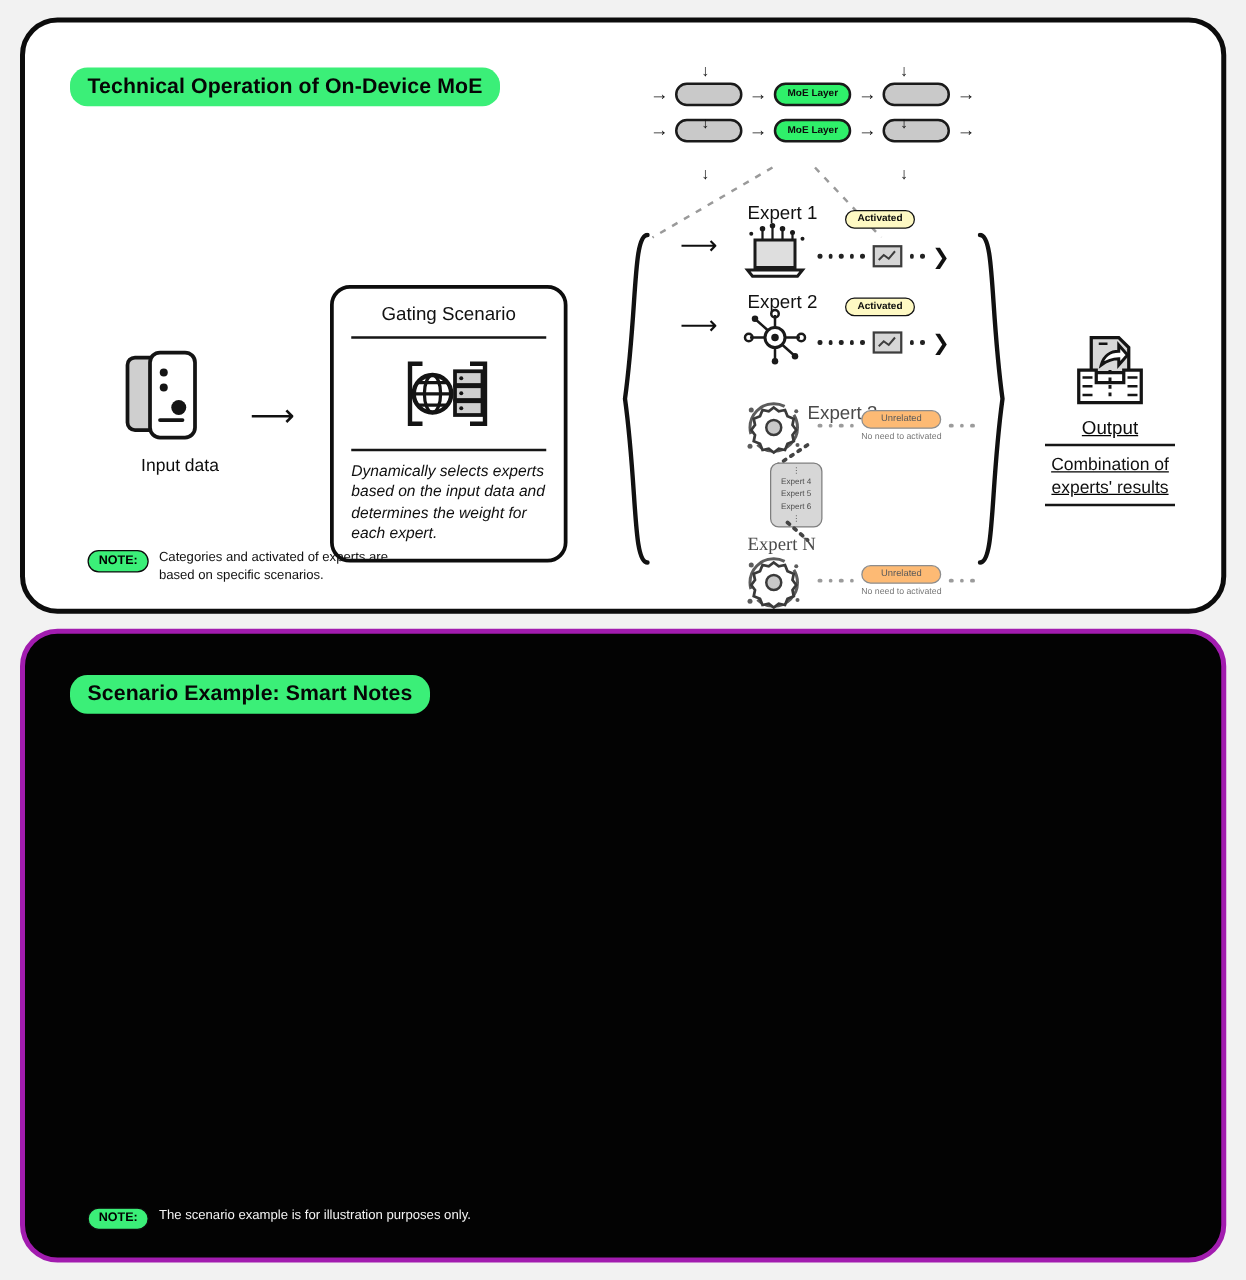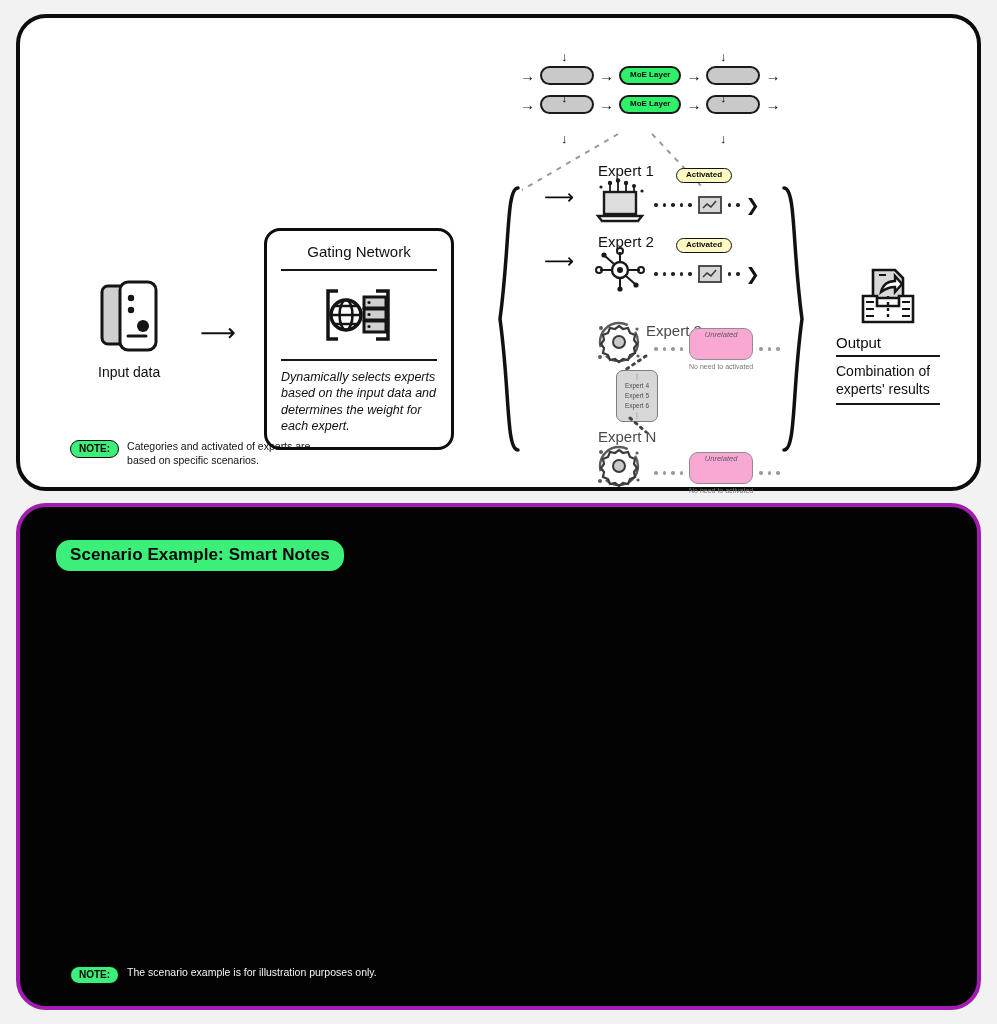--- a/index.html
+++ b/index.html
@@ -63,21 +63,21 @@
     border-radius: 11px;
   }
   .pill-moe {
     background: #2ff06a; border: 2px solid #1a1a1a; border-radius: 11px;
     font-size: 8px; font-weight: bold; color: #0b0b0b;
     padding: 3px 9px 4px; white-space: nowrap; line-height: 1;
   }
   .varrow { position: absolute; font-size: 13px; color: #111; line-height: 1; }
 
   
-  .input-block { position: absolute; left: 78px; top: 262px; text-align: left; width: 92px; }
+  .input-block { position: absolute; left: 78px; top: 262px; text-align: center; width: 92px; }
   .input-label { font-size: 14px; color: #0d0d0d; margin-top: 10px; white-space: nowrap; }
   .big-arrow { position: absolute; left: 180px; top: 300px; font-size: 25px; color: #111; }
 
   
   .gating-card {
     position: absolute; left: 244px; top: 210px; width: 190px; height: 222px;
     background: #fff; border: 3px solid #0d0d0d; border-radius: 16px;
     padding: 12px 14px; display: flex; flex-direction: column;
   }
   .gating-title { text-align: center; font-size: 15px; color: #111; padding-bottom: 9px; }
@@ -89,47 +89,48 @@
   .exp-name.dim { color: #4a4a4a; }
   .dots { display: flex; align-items: center; gap: 5px; }
   .dot { width: 3.5px; height: 3.5px; border-radius: 50%; background: #222; }
   .dot.dim { background: #9b9b9b; }
   .badge-act {
     background: #fef9c3; border: 1.5px solid #121212; border-radius: 9px;
     font-size: 8px; font-weight: bold; color: #0b0b0b; padding: 2px 9px 3px;
     white-space: nowrap; line-height: 1;
   }
   .badge-unrel {
-    background: #f9a8d4; border: 1.5px solid #8d8d8d; border-radius: 9px;
-    font-size: 7.5px; color: #5a5a5a; padding: 2px 9px 20px; white-space: nowrap; line-height: 1; font-style: italic;
+    background: #fdba74; border: 1.5px solid #8d8d8d; border-radius: 9px;
+    font-size: 7.5px; color: #5a5a5a; padding: 2px 9px 3px; white-space: nowrap; line-height: 1;
   }
   .unrel-sub { font-size: 7px; color: #777; text-align: center; margin-top: 3px; white-space: nowrap; }
   .chev { font-size: 17px; color: #111; }
   .stack-box {
     position: absolute; left: 596px; top: 352px; width: 42px; height: 52px;
     background: #d7d7d7; border: 1.5px solid #7e7e7e; border-radius: 7px;
     font-size: 6.5px; color: #4d4d4d; text-align: center; line-height: 1.5;
     display: flex; flex-direction: column; align-items: center; justify-content: center;
   }
 
   
-  .output-top { position: absolute; left: 816px; top: 248px; width: 104px; text-align: left; }
+  .output-top { position: absolute; left: 816px; top: 248px; width: 104px; text-align: center; text-decoration: underline; }
   .output-top .out-label { font-size: 15px; color: #0d0d0d; margin: 6px 0 4px; }
   .out-rule { height: 2px; background: #161616; }
   .out-sub { font-size: 14px; line-height: 1.3; color: #101010; padding: 5px 0 5px; }
 
   svg { display: block; }
 </style>
 </head>
 <body>
 
 <div class="page">
 
   <div class="panel-top">
 
+    <div class="panel-title">Technical Operation of On-Device MoE</div>
 
     <div class="strip">
       <div class="strip-row">
         <span class="arrow-g">→</span>
         <span class="pill-gray"></span>
         <span class="arrow-g">→</span>
         <span class="pill-moe">MoE Layer</span>
         <span class="arrow-g">→</span>
         <span class="pill-gray"></span>
         <span class="arrow-g">→</span>
@@ -165,21 +166,21 @@
         <circle cx="33" cy="30" r="3.2" fill="#141414"></circle>
         <circle cx="45" cy="46" r="6" fill="#141414"></circle>
         <path d="M30 56 h18" stroke="#141414" stroke-width="3" stroke-linecap="round"></path>
       </svg>
       <div class="input-label">Input data</div>
     </div>
 
     <span class="big-arrow">⟶</span>
 
     <div class="gating-card">
-      <div class="gating-title">Gating Network</div>
+      <div class="gating-title">Gating Scenario</div>
       <div class="rule"></div>
       <div class="gating-icon-wrap">
         <svg width="82" height="72" viewBox="0 0 82 72">
           <path d="M20 12 H10 V60 H20" stroke="#141414" stroke-width="3.5" fill="none"></path>
           <path d="M58 12 H70 V60 H58" stroke="#141414" stroke-width="3.5" fill="none"></path>
           <circle cx="28" cy="36" r="15" fill="#fff" stroke="#141414" stroke-width="3.5"></circle>
           <ellipse cx="28" cy="36" rx="6.5" ry="15" fill="none" stroke="#141414" stroke-width="2.6"></ellipse>
           <path d="M13.5 36 H42.5 M16 27 H40 M16 45 H40" stroke="#141414" stroke-width="2.6"></path>
           <rect x="46" y="18" width="22" height="11" fill="#cfcfcf" stroke="#141414" stroke-width="3"></rect>
           <rect x="46" y="30" width="22" height="11" fill="#cfcfcf" stroke="#141414" stroke-width="3"></rect>
@@ -302,21 +303,21 @@
       <span>⋮</span>
       <span>Expert 4</span>
       <span>Expert 5</span>
       <span>Expert 6</span>
       <span>⋮</span>
     </div>
     <svg style="position:absolute; left:596px; top:398px;" width="34" height="22">
       <path d="M14 2 L30 16" stroke="#444" stroke-width="3" stroke-dasharray="2 5" stroke-linecap="round" fill="none"></path>
     </svg>
 
-    <div class="exp-name dim" style="left:578px; top:410px;">Expert N</div>
+    <div class="exp-name dim" style="left:578px; top:410px;font-family:Liberation Serif, serif;">Expert N</div>
     <svg style="position:absolute; left:570px; top:422px;" width="58" height="52" viewBox="0 0 58 52">
       <circle cx="29" cy="26" r="19" fill="none" stroke="#5c5c5c" stroke-width="2.4" stroke-dasharray="44 10"></circle>
       <path d="M29 10 l4 3 5-1 2 5 5 2 -1 5 3 4 -3 4 1 5 -5 2 -2 5 -5 -1 -4 3 -4 -3 -5 1 -2 -5 -5 -2 1 -5 -3 -4 3 -4 -1 -5 5 -2 2 -5 5 1 Z" fill="#fff" stroke="#3a3a3a" stroke-width="2.2"></path>
       <circle cx="29" cy="26" r="6" fill="#c9c9c9" stroke="#3a3a3a" stroke-width="2"></circle>
       <circle cx="11" cy="12" r="2" fill="#5c5c5c"></circle>
         <circle cx="47" cy="13" r="1.6" fill="#5c5c5c"></circle>
       <circle cx="10" cy="41" r="2" fill="#5c5c5c"></circle>
         <circle cx="48" cy="40" r="1.6" fill="#5c5c5c"></circle>
     </svg>
     <div class="exp-row" style="left:634px; top:434px;">

